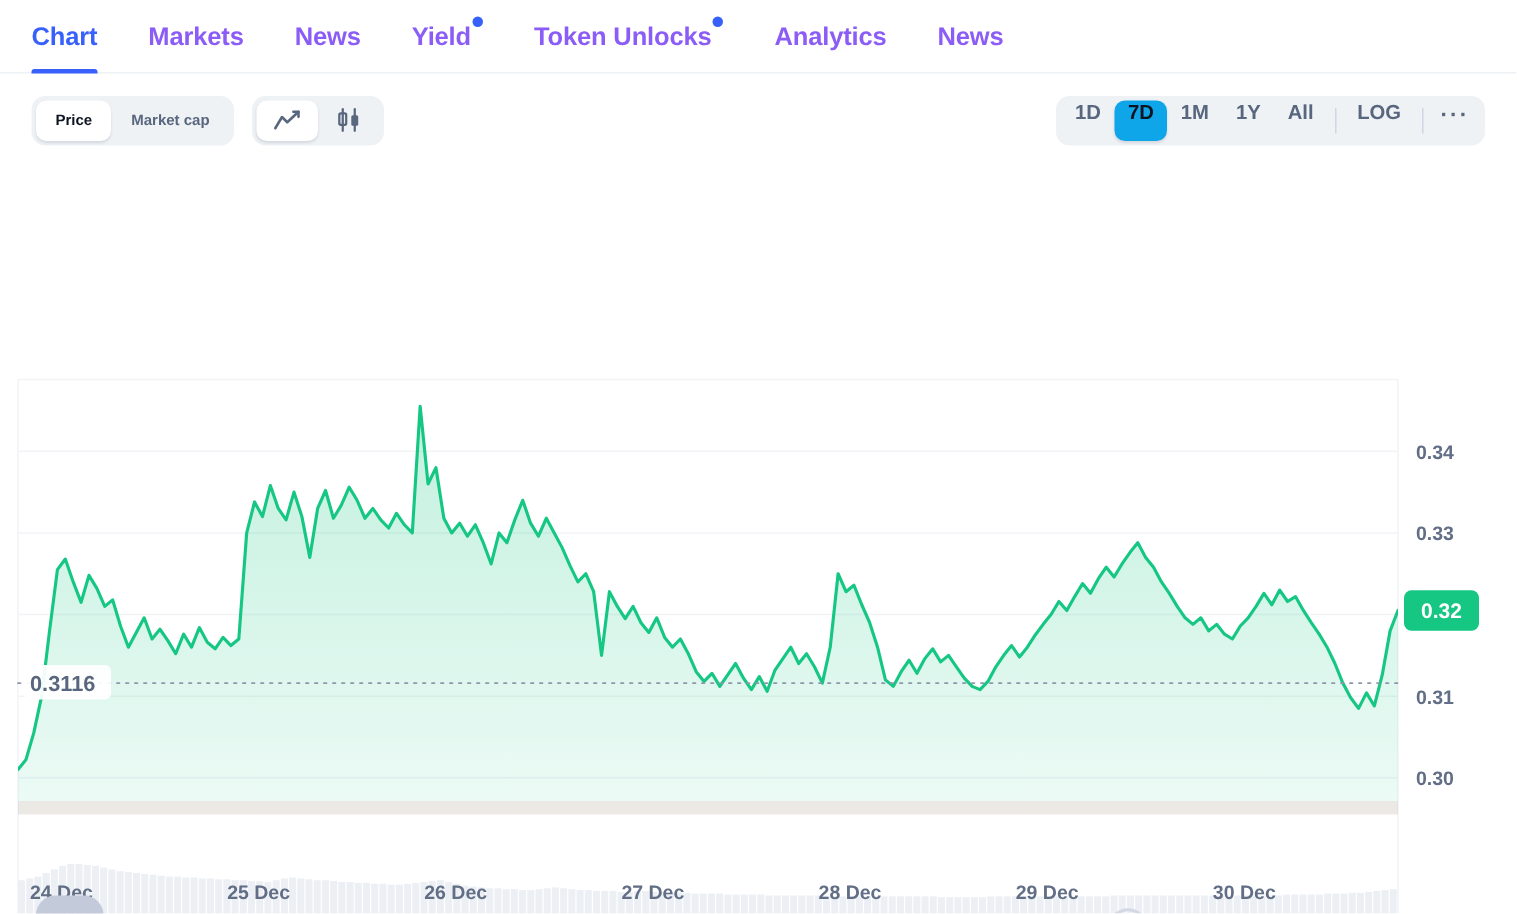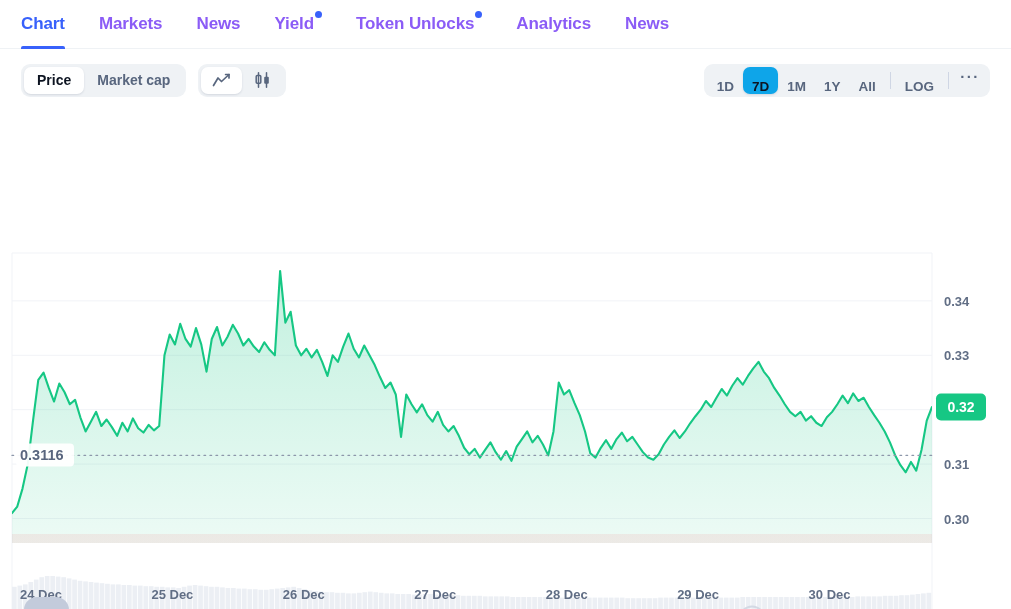--- a/index.html
+++ b/index.html
@@ -8,21 +8,21 @@
     background: #ffffff;
     font-family: "Liberation Sans", sans-serif;
     overflow: hidden;
   }
 
   
   .navbar {
     position: relative;
     height: 49px;
     display: flex;
-    align-items: center;
+    align-items: flex-start;
     padding-left: 21px;
     gap: 34px;
     border-bottom: 1px solid #eff2f5;
   }
   .nav-tab {
     position: relative;
     font-size: 17px;
     font-weight: 700;
     color: #8b5cf6;
     letter-spacing: -0.1px;
@@ -69,21 +69,21 @@
     padding: 3px;
     height: 33px;
   }
   .pill {
     display: flex;
     align-items: center;
     justify-content: center;
     height: 27px;
     padding: 0 13px;
     border-radius: 7px;
-    font-size: 14px;
+    font-size: 10px;
     font-weight: 700;
     color: #58667e;
     cursor: pointer;
     white-space: nowrap;
   }
   .pill.selected {
     background: #ffffff;
     color: #0d1421;
     box-shadow: 0 1px 2px rgba(88,102,126,0.18);
   }
@@ -93,21 +93,21 @@
   .range-group {
     display: flex;
     align-items: center;
     background: #eff2f5;
     border-radius: 9px;
     padding: 3px 4px;
     height: 33px;
   }
   .range-btn {
     display: flex;
-    align-items: flex-end;
+    align-items: flex-start;
     justify-content: center;
     height: 27px;
     min-width: 34px;
     padding: 0 9px;
     border-radius: 7px;
     font-size: 13.5px;
     font-weight: 700;
     color: #58667e;
     cursor: pointer;
   }

